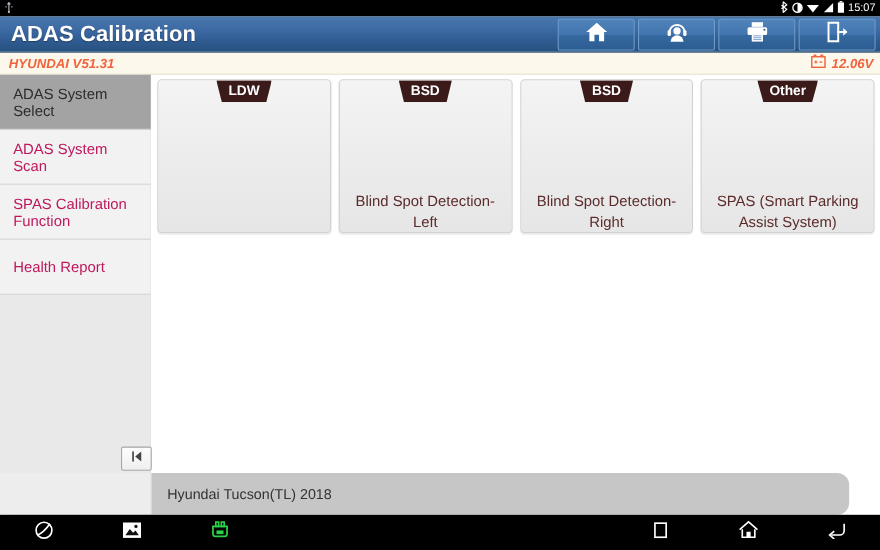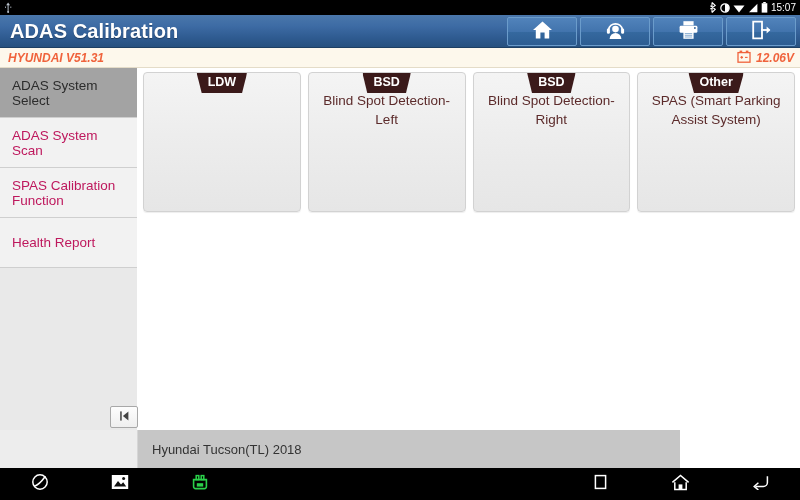--- a/index.html
+++ b/index.html
@@ -104,21 +104,21 @@
   .card-grid {
     display: flex; gap: 7px; padding: 4px 5px 0 5px;
   }
   .card {
     position: relative;
     width: 159px; height: 140px;
     background: linear-gradient(180deg, #f4f4f4 0%, #ededed 45%, #e6e6e6 100%);
     border: 1px solid #d2d2d2;
     border-radius: 4px;
     box-shadow: 0 1px 1px rgba(0,0,0,0.07);
-    display: flex; align-items: flex-start; justify-content: center;
+    display: flex; align-items: flex-end; justify-content: center;
     cursor: pointer;
     overflow: visible;
   }
   .card-badge {
     position: absolute; top: 0; left: 50%;
     transform: translateX(-50%);
     background: #3b1a1a;
     color: #ffffff;
     font-size: 12.5px; font-weight: bold;
     padding: 3px 11px 4px 11px;
@@ -131,23 +131,23 @@
     color: #5c2b2b;
     font-size: 13.5px;
     text-align: center;
     line-height: 19px;
     padding: 18px 6px 0 6px;
     width: 100%;
   }
 
   
   .vehiclebar {
-    position: absolute; left: 0; top: 430px; width: 680px; height: 38px;
+    position: absolute; left: 0; top: 430px; width: 772px; height: 38px;
     background: #c6c6c6;
-    display: flex; align-items: center;
+    display: flex; align-items: center; border-radius: 11px;
   }
   .vehiclebar .vb-left {
     width: 138px; height: 38px; background: #ededed;
     border-right: 1px solid #d6d6d6;
   }
   .vehicle-text {
     font-size: 13px; color: #333333; margin-left: 14px;
   }
 
   

